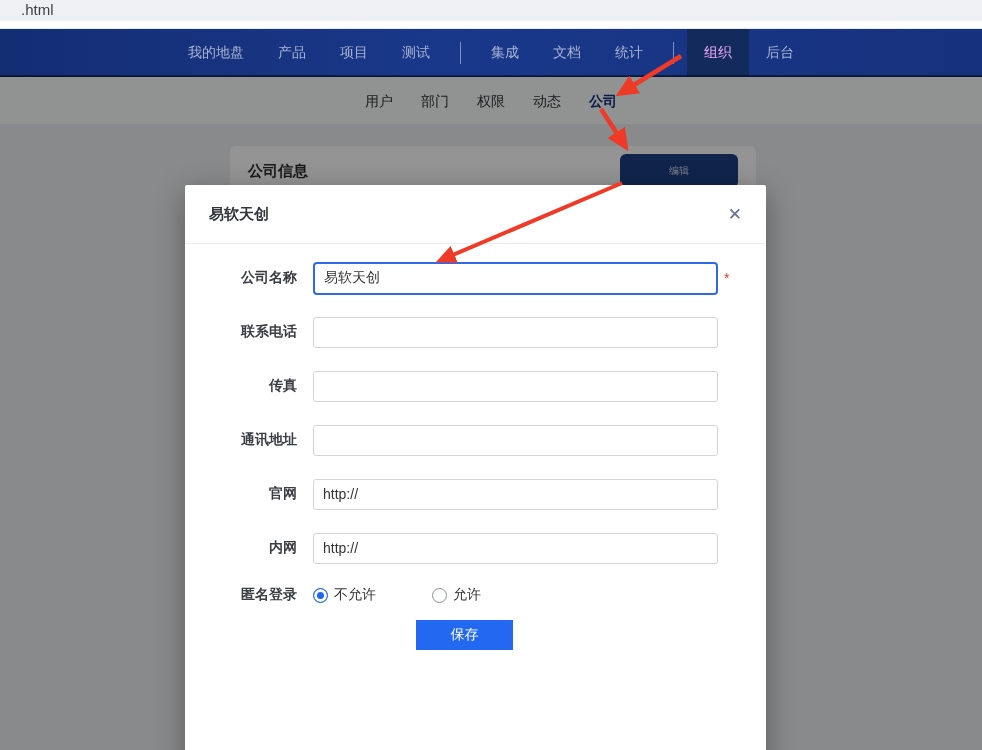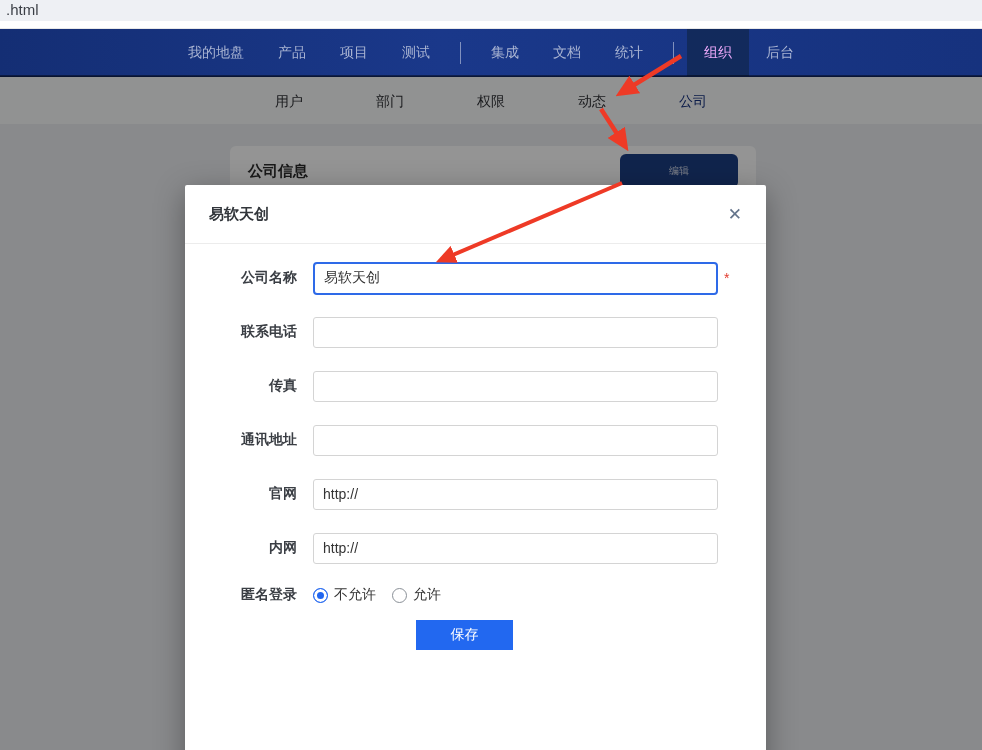--- a/index.html
+++ b/index.html
@@ -3,34 +3,34 @@
 <meta charset="utf-8">
 <style>
   html,body{margin:0;padding:0;}
   body{
     width:982px;height:750px;position:relative;overflow:hidden;
     font-family:"Liberation Sans","DejaVu Sans",sans-serif;
     background:#ffffff;
   }
   
   .browser-strip{height:21px;background:#eef0f4;font-size:15px;color:#3b3f46;
-    line-height:20px;padding-left:6px;}
+    line-height:20px;padding-left:21px;}
   .white-gap{height:7px;background:#ffffff;border-bottom:1px solid #e8e8e8;}
   
   .navbar{height:47px;background:linear-gradient(90deg,#142e74 0%,#1a388a 45%,#16327e 100%);
     display:flex;align-items:center;justify-content:center;
     border-bottom:1px solid rgba(0,0,0,.3);}
   .nav-item{color:#a9b4d2;font-size:14px;padding:0 17px;height:47px;line-height:47px;
     cursor:pointer;white-space:nowrap;}
   .nav-item.active{background:#122a5c;color:#f0abfc;}
   .nav-divider{width:1px;height:22px;background:rgba(255,255,255,.45);margin:0 13px;}
   
-  .subnav{height:49px;background:#fafbfc;display:flex;align-items:center;justify-content:center;gap:45px;}
+  .subnav{height:49px;background:#fafbfc;display:flex;align-items:center;justify-content:center;}
   .subnav-item{font-size:14px;color:#2f3135;padding:0 14px;cursor:pointer;white-space:nowrap;}
-  .subnav-item.active{color:#15317e;font-weight:normal;}
+  .subnav-item.active{color:#15317e;font-weight:bold;}
   
   .content{position:absolute;top:124px;left:0;right:0;bottom:0;background:#eceef1;}
   .panel{position:absolute;left:230px;top:22px;width:526px;height:560px;
     background:#ffffff;border-radius:6px;}
   .panel-header{display:flex;justify-content:space-between;align-items:center;
     padding:8px 18px 8px 18px;}
   .panel-title{font-size:15px;font-weight:bold;color:#2c2c2c;}
   .edit-btn{width:118px;height:34px;background:#1c3e84;color:#d3dae9;border:none;
     border-radius:6px;font-size:10px;cursor:pointer;font-family:inherit;}
   
@@ -45,21 +45,21 @@
   .modal-close{color:#64748b;font-size:17px;font-weight:bold;cursor:pointer;line-height:1;}
   .modal-body{padding-top:18px;}
   .form-row{display:flex;align-items:center;margin-bottom:22px;height:32px;}
   .form-label{flex:0 0 112px;text-align:right;font-size:14px;font-weight:bold;color:#3a3e44;}
   .form-input{box-sizing:border-box;width:405px;height:31px;margin-left:16px;
     border:1px solid #d4d4d4;border-radius:3px;font-size:14px;padding:0 9px;color:#333;
     font-family:inherit;outline:none;}
   .form-input.focused{border:2px solid #2e6ae8;border-radius:4px;height:33px;}
   .required-star{color:#e23b2e;margin-left:6px;font-size:14px;}
   .radio-row{display:flex;height:18px;margin-bottom:0;}
-  .radio-group{display:flex;align-items:center;margin-left:16px;}
+  .radio-group{display:flex;align-items:center;margin-left:16px;gap:40px;}
   .radio-option{display:flex;align-items:center;margin-right:16px;cursor:pointer;}
   .radio-circle{box-sizing:border-box;width:15px;height:15px;border-radius:50%;flex:none;}
   .radio-circle.on{background:#2166f0;border:1px solid #2166f0;box-shadow:inset 0 0 0 3px #fff;}
   .radio-circle.off{background:#fff;border:1px solid #8a9097;}
   .radio-label{font-size:14px;color:#333;margin-left:6px;}
   .save-btn{display:block;margin:16px 0 0 231px;width:97px;height:30px;background:#2268f0;
     color:#fff;border:none;border-radius:0;font-size:14px;cursor:pointer;font-family:inherit;}
   
   .arrows-svg{position:absolute;top:0;left:0;z-index:20;pointer-events:none;}
 </style>

